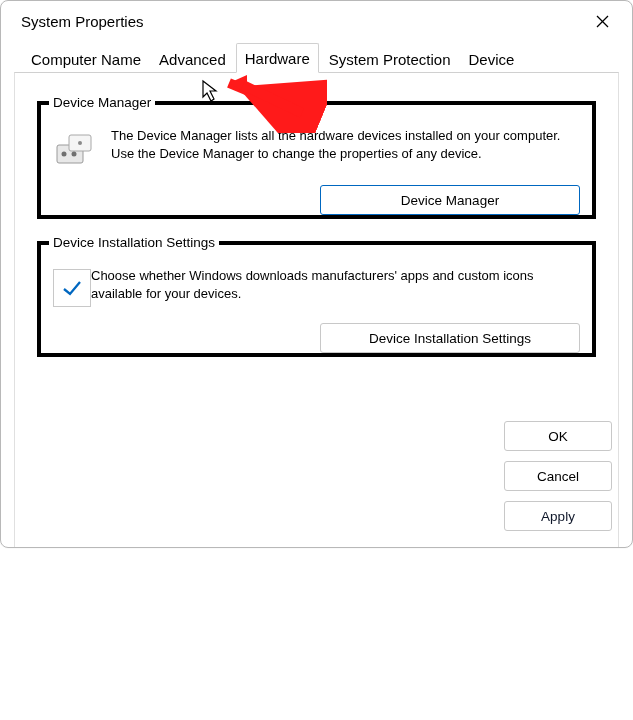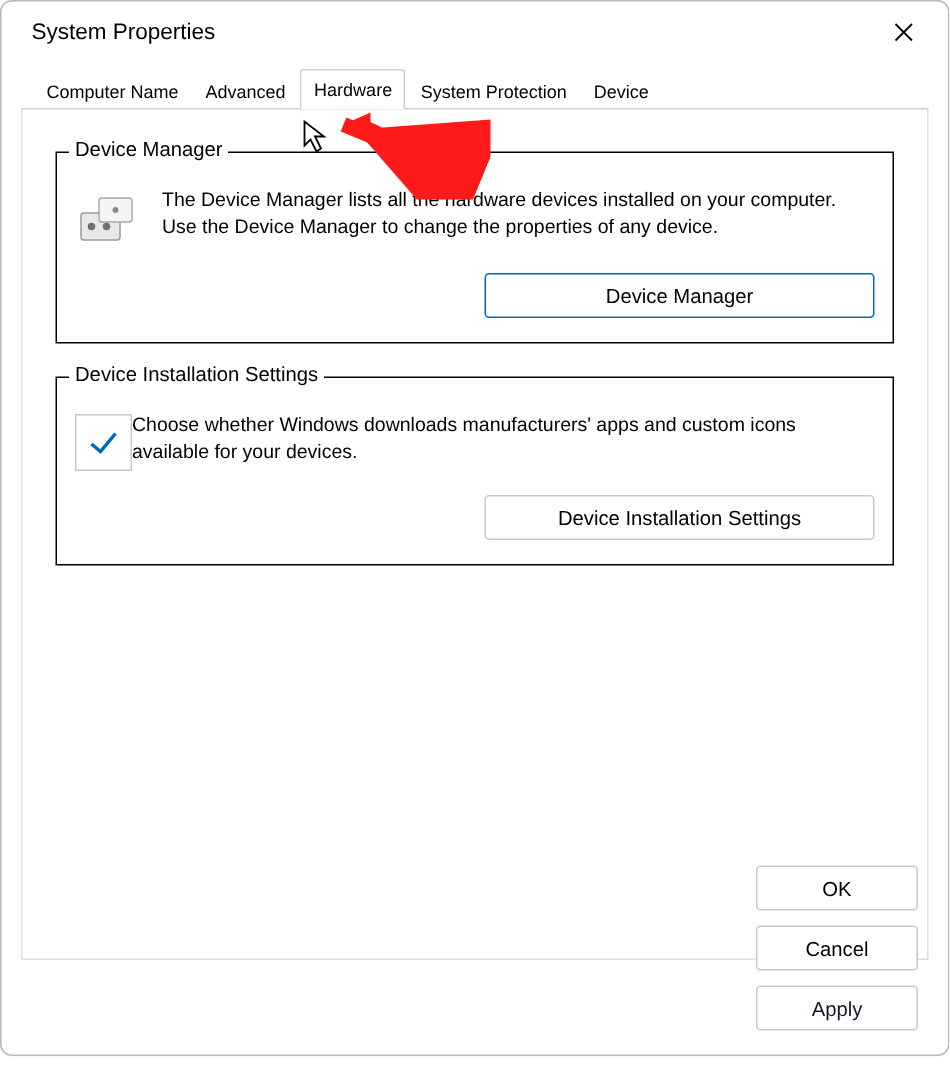--- a/index.html
+++ b/index.html
@@ -7,21 +7,21 @@
       font-family: "Segoe UI", Tahoma, sans-serif;
       font-size: 13px;
       color: #000;
       background: #fff;
       width: 633px;
       height: 720px;
       position: relative;
     }
     .window {
       width: 633px;
-      height: 704px;
+      height: 548px;
       border: 1px solid #b8b8b8;
       border-radius: 8px;
       background: #fff;
       position: relative;
       overflow: hidden;
       box-shadow: 0 0 0 1px rgba(0,0,0,0.02);
     }
     .titlebar {
       display: flex;
       align-items: center;
@@ -39,21 +39,21 @@
     .tabs-row {
       display: flex;
       align-items: flex-end;
       padding-left: 22px;
       gap: 2px;
       height: 30px;
       position: relative;
     }
     .tab {
       padding: 6px 8px 5px 8px;
-      font-size: 12px;
+      font-size: 15px;
       cursor: pointer;
       position: relative;
       color: #000;
     }
     .tab.active {
       border: 1px solid #d0d0d0;
       border-bottom: 1px solid #fff;
       background: #fff;
       z-index: 3;
       border-top-left-radius: 2px;
@@ -63,23 +63,23 @@
       margin: 0 13px 0 13px;
       border: 1px solid #e0e0e0;
       border-top: 1px solid #d0d0d0;
       position: relative;
       top: -1px;
       height: 568px;
       background: #fff;
       padding: 28px 22px 10px 22px;
     }
     .groupbox {
-      border: 1px solid #000000;
-      position: relative;
-      padding: 22px 12px 16px 12px;
+      border: 4px solid #000000;
+      position: relative;
+      padding: 22px 12px 0 12px;
       margin-bottom: 22px;
     }
     .groupbox-title {
       position: absolute;
       top: -10px; left: 8px;
       background: #fff;
       padding: 0 4px;
       font-size: 13.5px;
     }
     .dm-row {

